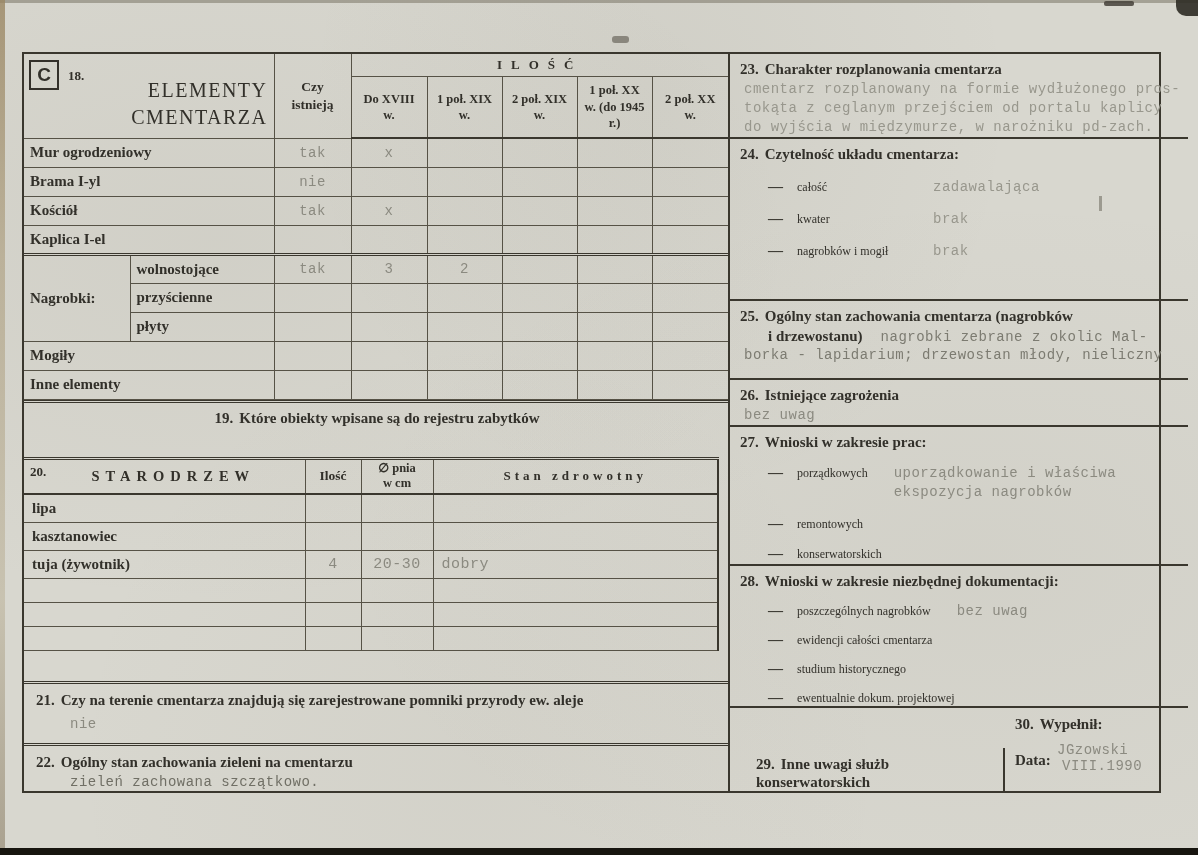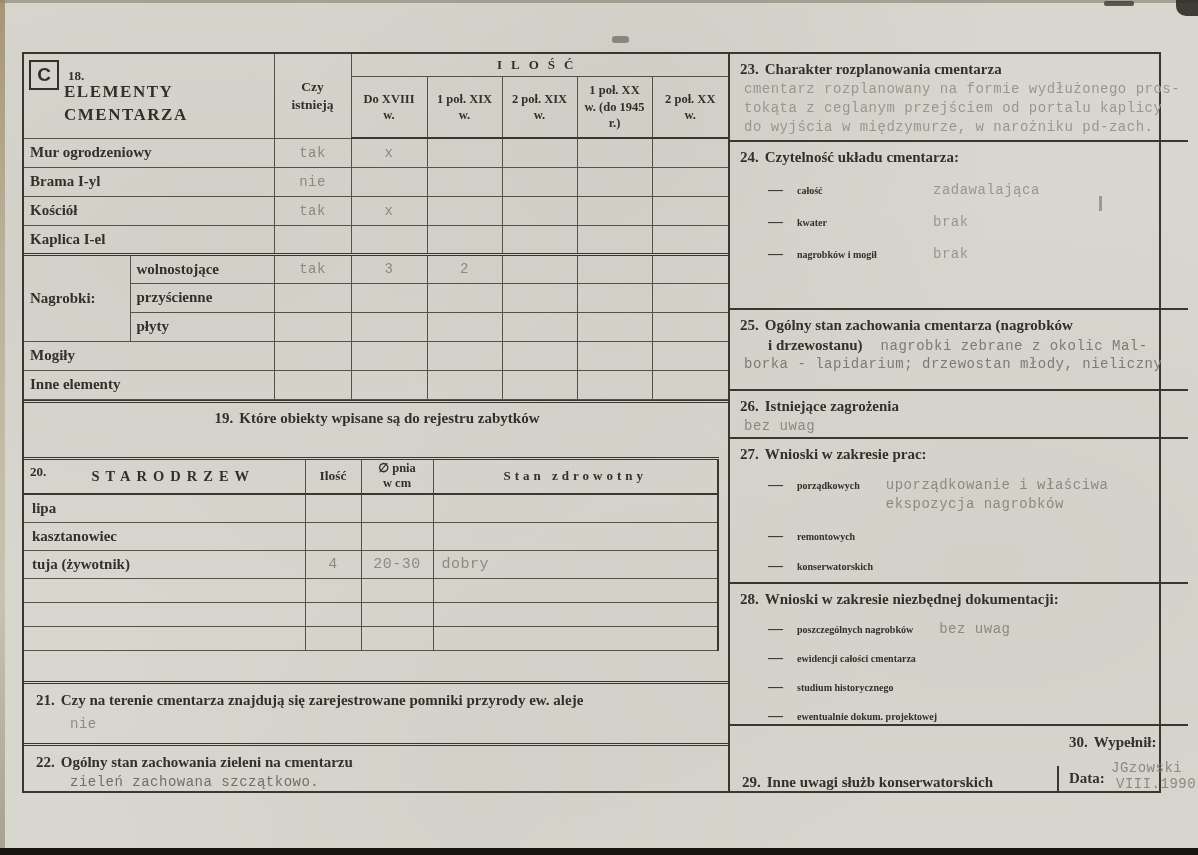--- a/index.html
+++ b/index.html
@@ -31,21 +31,21 @@
   .rightcol { flex:1; display:flex; flex-direction:column; }
 
   
   table.el { border-collapse:collapse; table-layout:fixed; width:100%; }
   table.el th, table.el td { border:1px solid #565246; padding:0 6px; box-sizing:border-box; overflow:hidden; }
   table.el th { font-weight:bold; }
   .title-cell { position:relative; border-left:none !important; border-top:none !important; }
   .c-box { position:absolute; left:5px; top:6px; width:26px; height:26px; border:2px solid #33302a;
            font-family:"Liberation Sans",sans-serif; font-size:19px; font-weight:bold; line-height:26px; text-align:center; }
   .sec-no18 { position:absolute; left:44px; top:14px; font-size:13px; font-weight:bold; }
-  .main-title { padding:16px 0 0 34px; text-align:left; font-size:17px; font-weight:bold; letter-spacing:1.5px; line-height:1.35; }
+  .main-title { padding:16px 0 0 34px; text-align:right; font-size:20px; font-weight:normal; letter-spacing:1.5px; line-height:1.35; }
   .czy-cell { font-size:13.5px; text-align:center; vertical-align:middle; line-height:1.3; border-top:none !important; }
   .ilosc-cell { height:22px; font-size:13px; letter-spacing:9px; text-align:center; vertical-align:middle;
                 border-top:none !important; border-right:none !important; }
   tr.hdr2 th { height:62px; font-size:12.5px; text-align:center; vertical-align:middle; line-height:1.3; border-bottom:2px solid #3a372e; }
   tr.hdr2 th:last-child { border-right:none; }
   tr.erow td { height:29px; }
   tr.erow td:first-child { border-left:none; }
   tr.erow td:last-child { border-right:none; }
   td.lbl { font-weight:bold; font-size:15px; vertical-align:middle; }
   td.nag { vertical-align:middle; }
@@ -85,31 +85,31 @@
   .ans-line { margin:7px 0 0 34px; }
 
   
   .rsec { border-bottom:2px solid #3a372e; box-sizing:border-box; padding:7px 8px 0 10px; position:relative; overflow:visible; }
   .rsec.last { border-bottom:none; flex:1; padding:0; display:flex; }
   .s23 { height:88px; } .s24 { height:168px; } .s25 { height:82px; }
   .s26 { height:48px; } .s27 { height:145px; } .s28 { height:142px; }
   .tw-block { margin:2px 0 0 4px; line-height:19px; white-space:nowrap; }
   .ditem { display:flex; align-items:baseline; margin:13px 0 0 28px; }
   .ditem .dash { font-weight:bold; margin-right:14px; font-size:15px; }
-  .ditem .lab { font-weight:bold; font-size:10px; }
+  .ditem .lab { font-weight:normal; font-size:12px; }
   .ditem .ans { margin-left:26px; white-space:nowrap; }
   .ditem .ans-2l { margin-left:26px; line-height:19px; white-space:nowrap; }
   .s24 .ditem { margin-top:15px; }
   .s24 .ditem .lab { min-width:110px; }
   .s28 .ditem { margin-top:12px; }
   .inline-ans { margin-left:14px; white-space:nowrap; }
   .s25 .l2 { margin-left:28px; margin-top:2px; }
   .s25 .overflow-line { margin-left:4px; margin-top:2px; white-space:nowrap; }
   
-  .s29cell { width:329px; border-right:2px solid #3a372e; box-sizing:border-box; padding:7px 6px 0 12px;margin-top:40px; }
+  .s29cell { width:275px; border-right:2px solid #3a372e; box-sizing:border-box; padding:7px 6px 0 26px;margin-top:40px; }
   .s30cell { flex:1; position:relative; padding:7px 6px 0 10px; }
   .data-lbl { position:absolute; left:10px; top:44px; font-size:15px; font-weight:bold; }
   .fill-name { position:absolute; left:52px; top:34px; }
   .fill-date { position:absolute; left:57px; top:50px; }
 </style>
 </head>
 <body>
 
 <div class="page">
   <div class="edge-top"></div>

